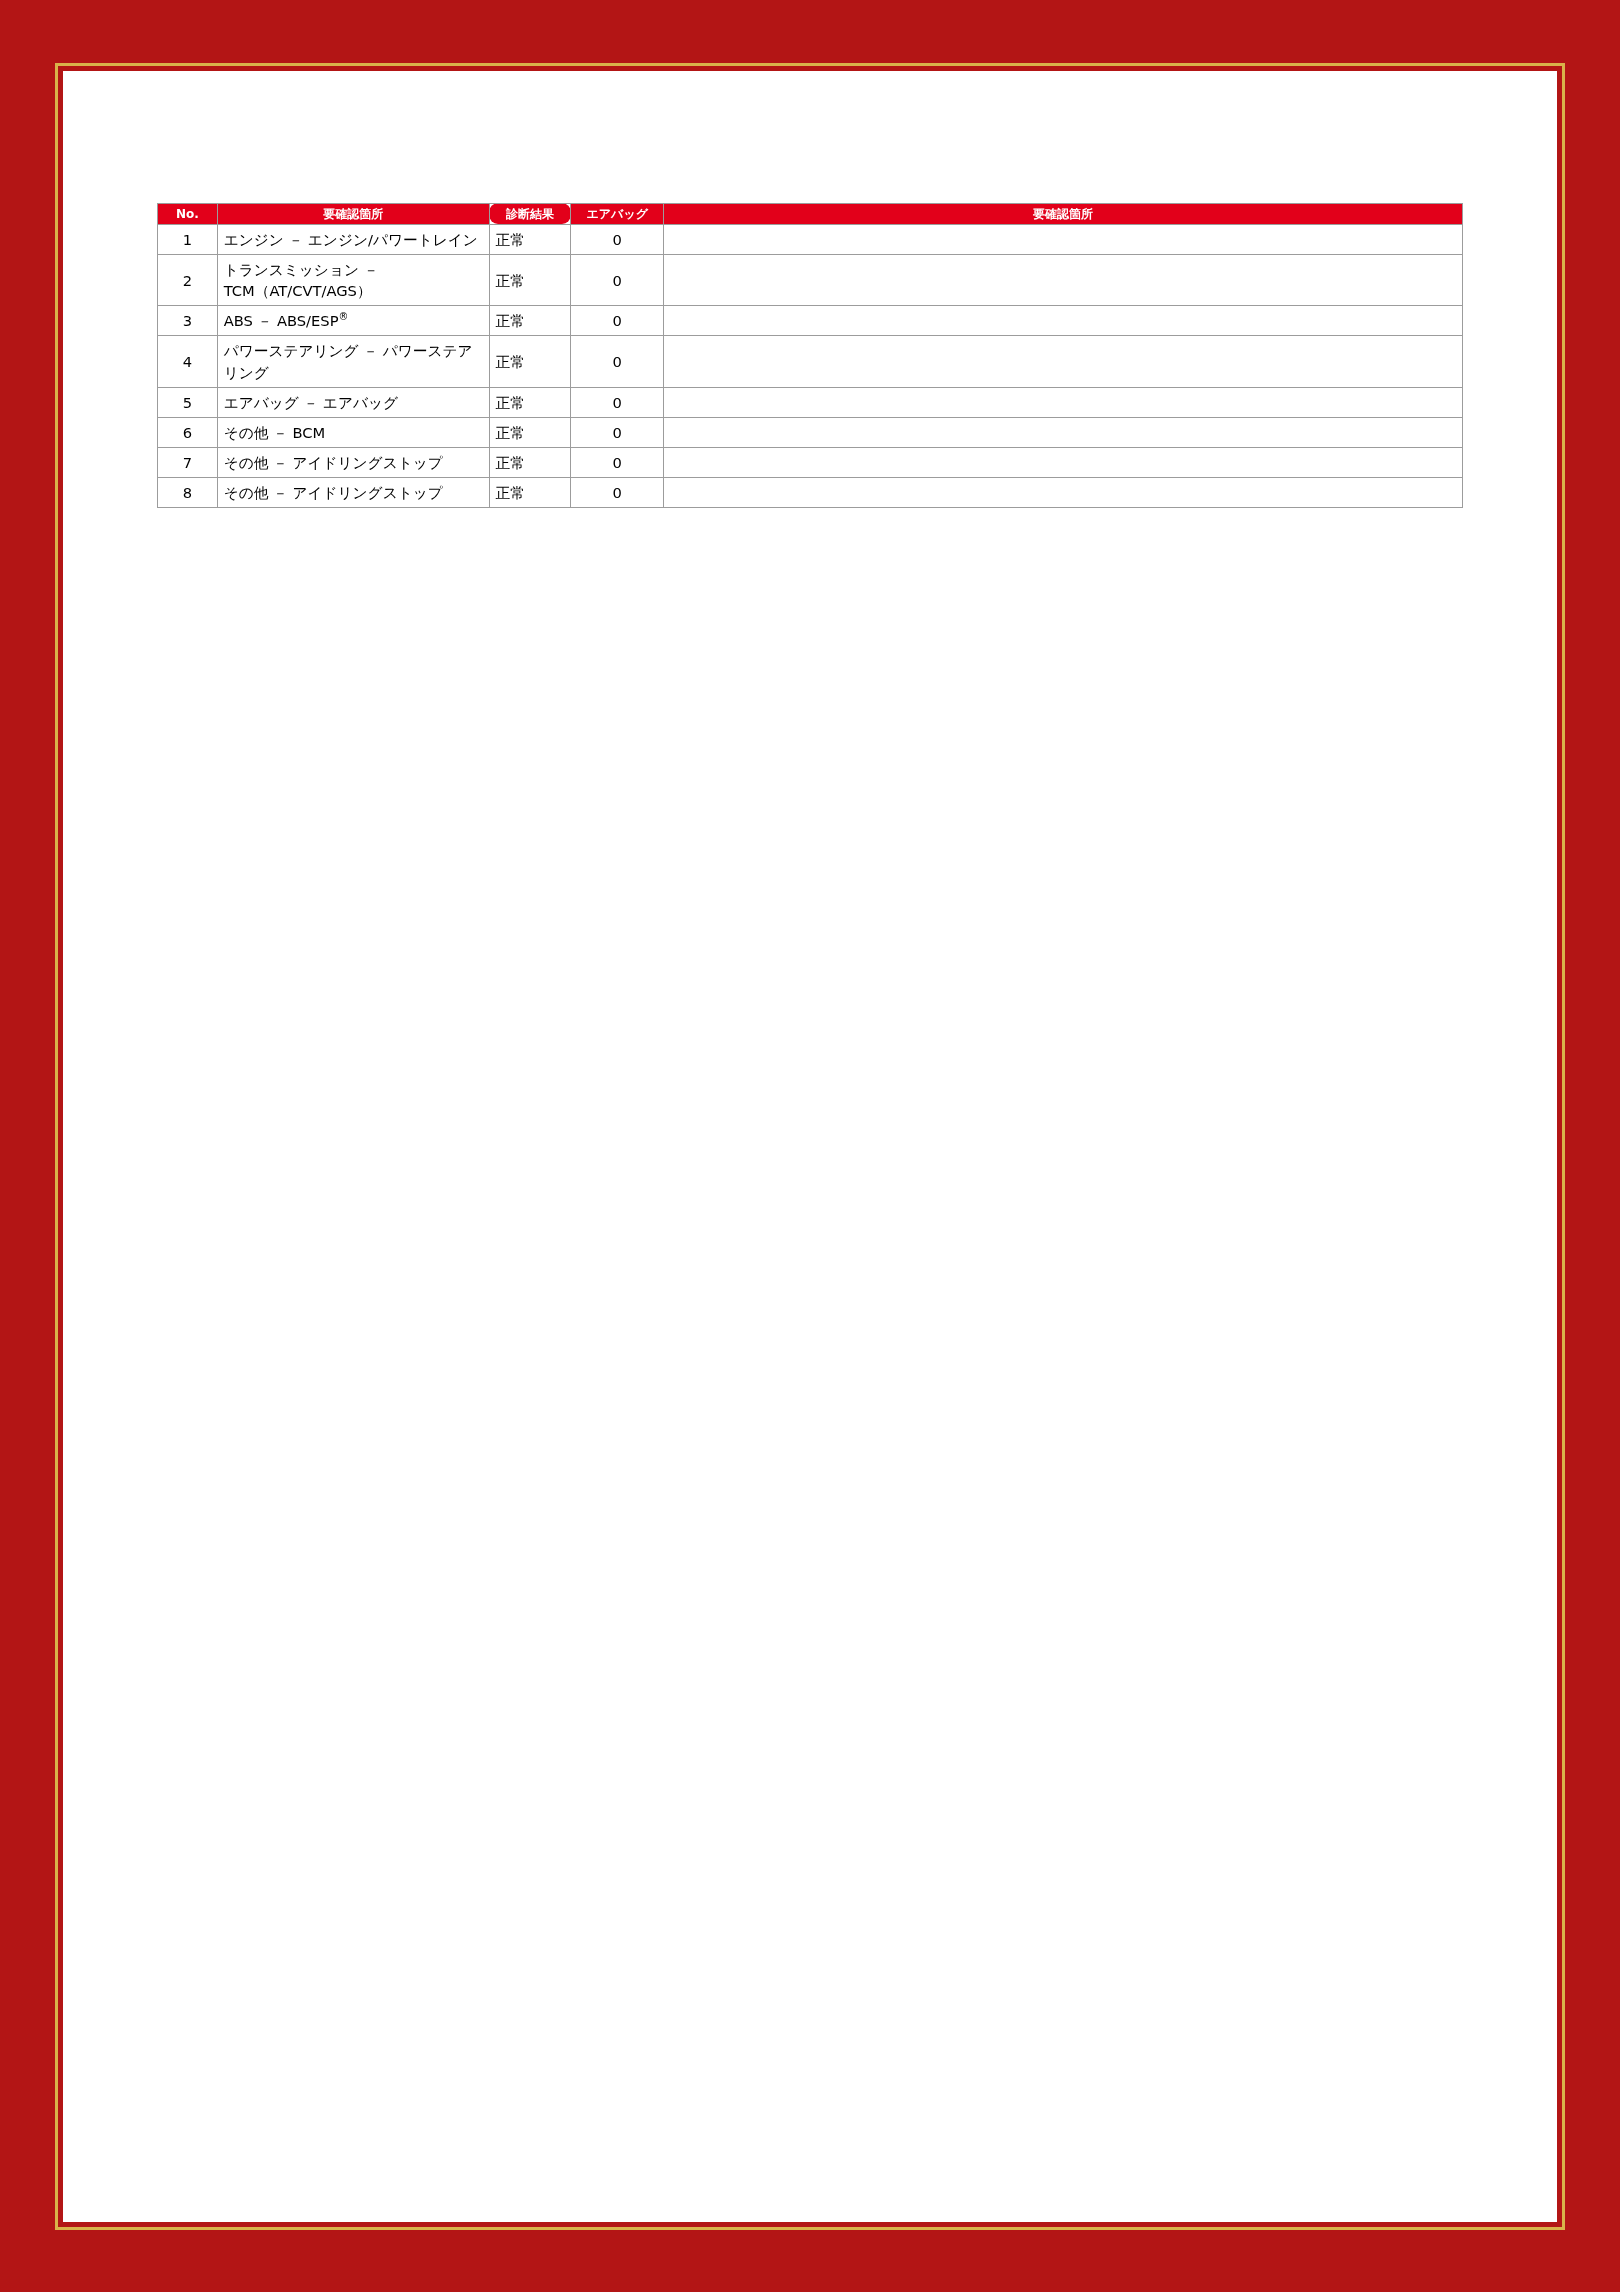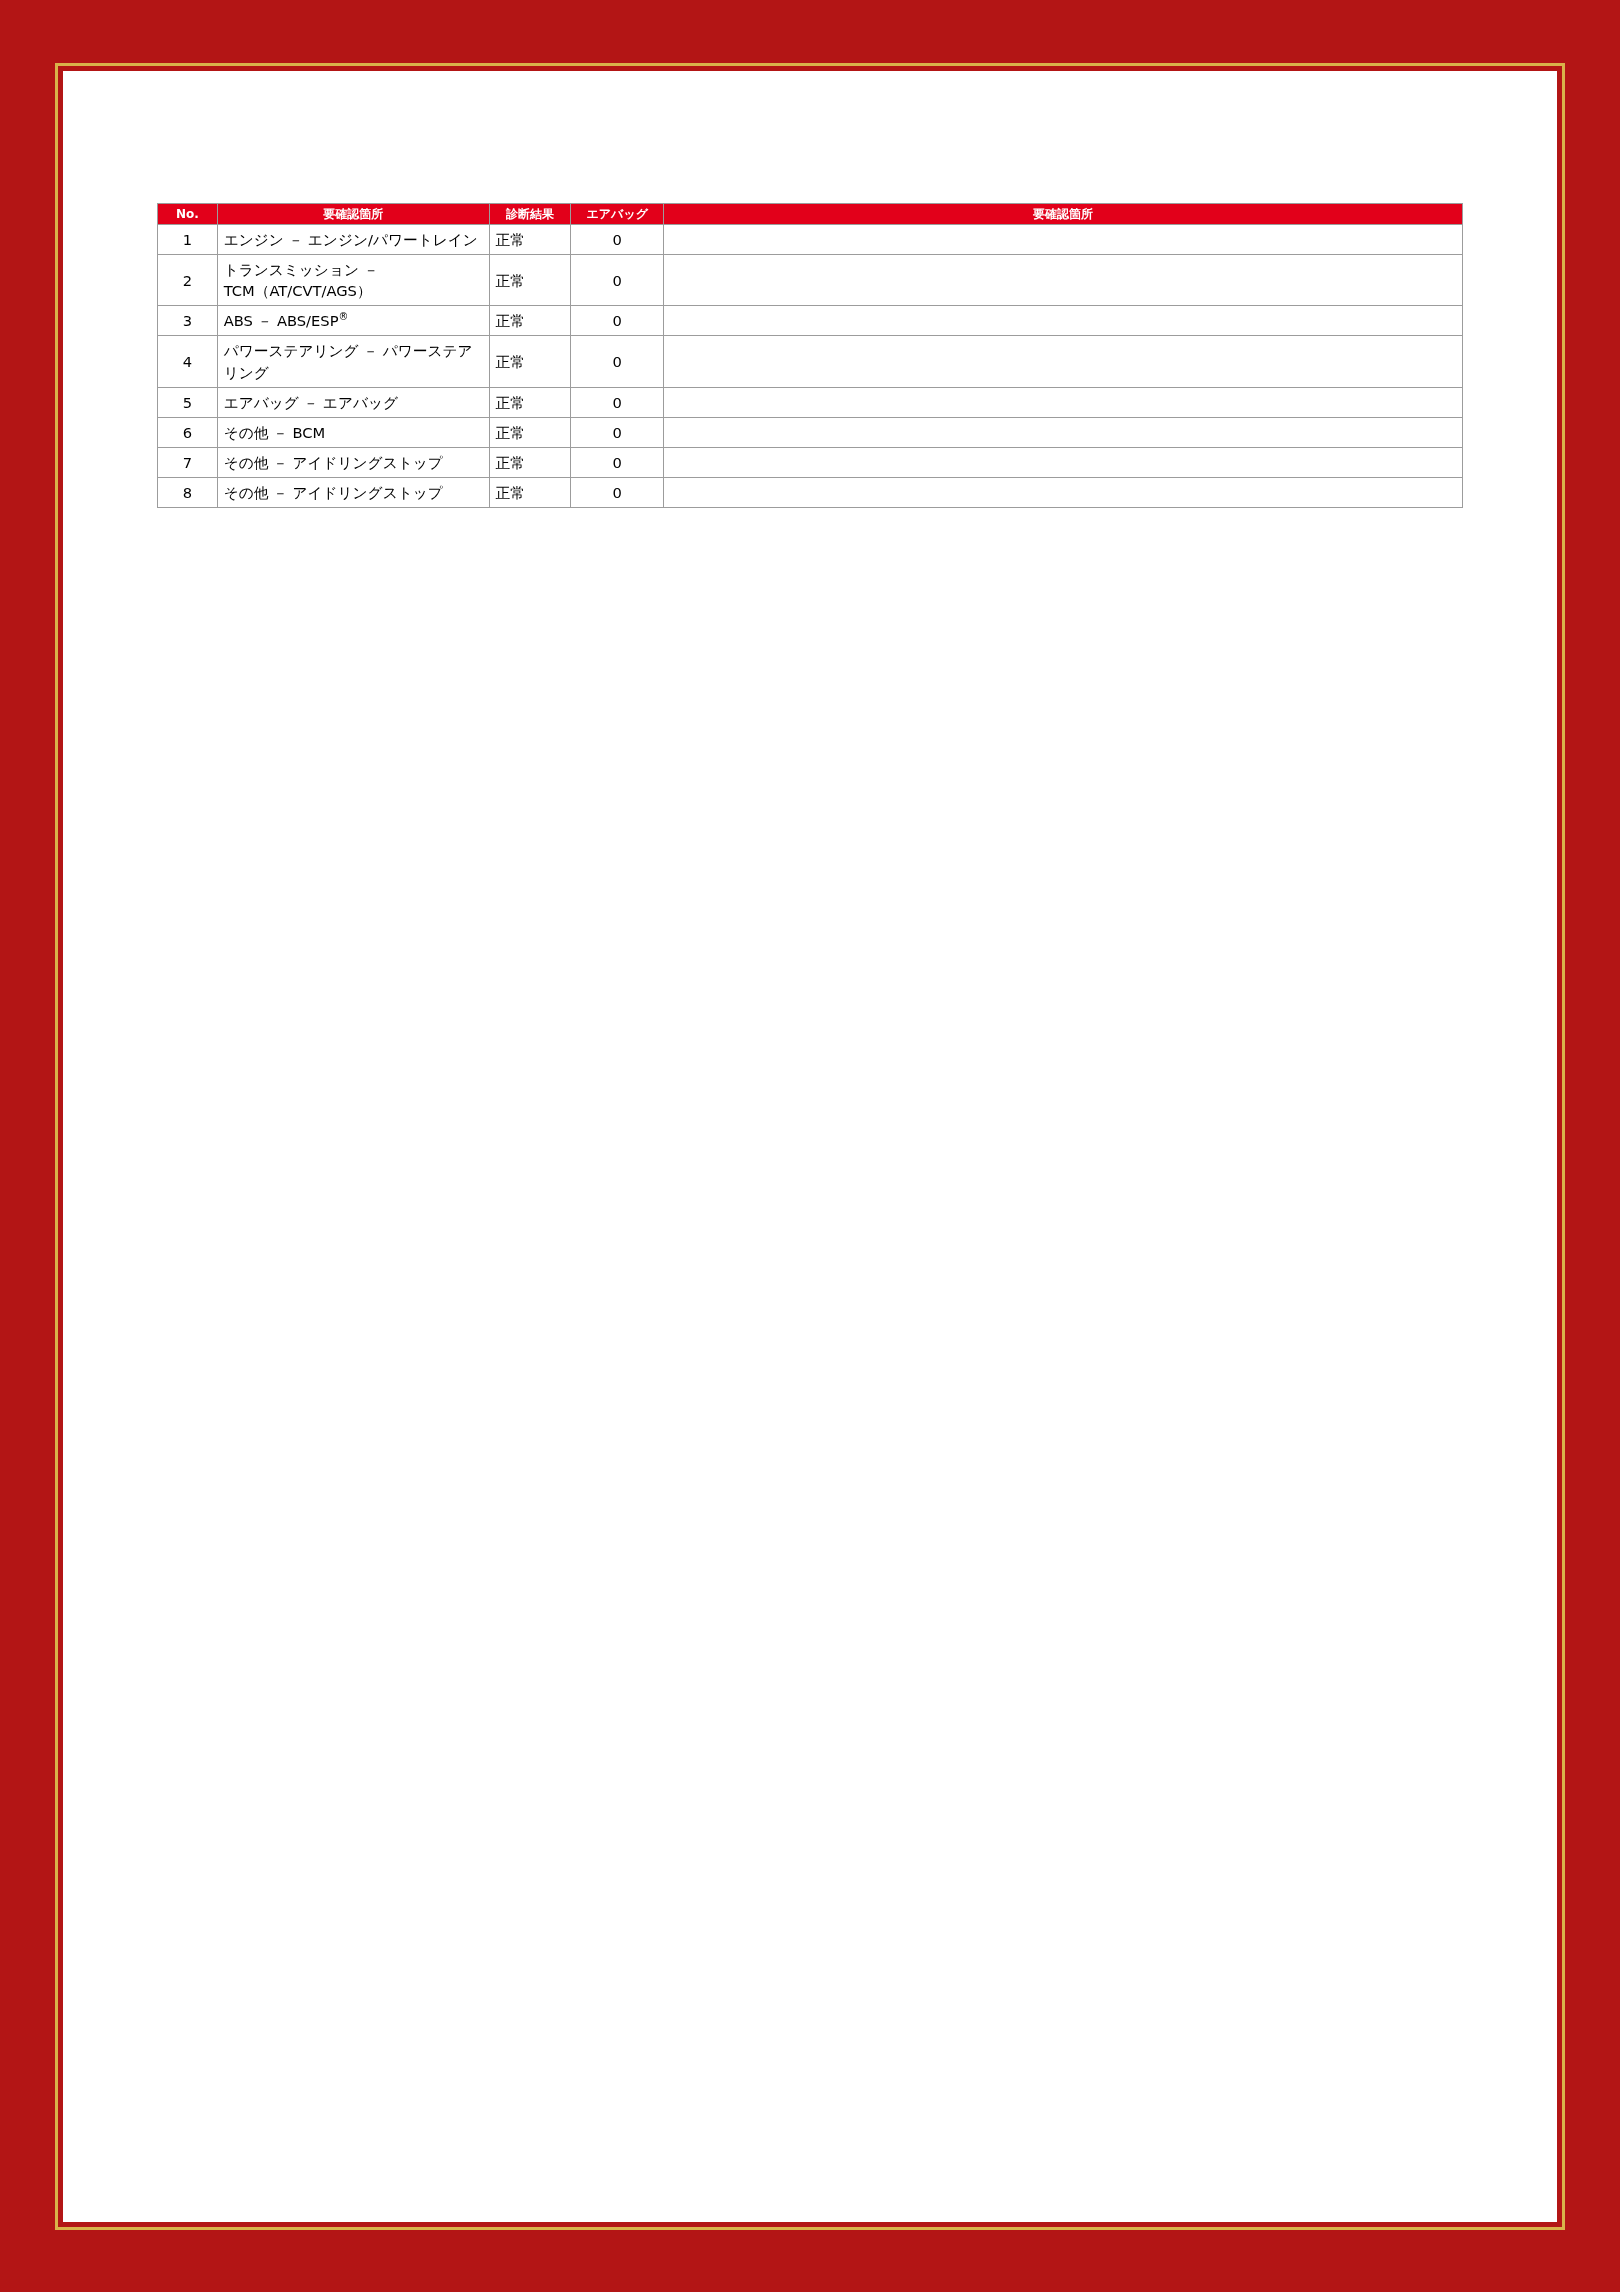--- a/index.html
+++ b/index.html
@@ -120,21 +120,21 @@
     line-height: 1.45;
     vertical-align: middle;
   }
   td.c-no     { text-align: center; width: 51px; }
   td.c-name   { text-align: left;   padding-left: 9.8px; margin-top: 37px; }
   td.c-result { width: 73px; }
   td.c-count  { text-align: center; width: 84px; }
   td.c-place  { text-align: left; }
 
   th.h-no     { width: 51px; }
-  th.h-result { width: 73px; }
+  th.h-result { width: 73px; border-radius: 9px; }
   th.h-count  { width: 84px; }
   th.h-name   { width: 263px; }
 
   sup.reg { font-size: 9.8px; vertical-align: super; }
 </style>
 </head>
 <body>
 
 <div class="frame-outer"></div>
 <div class="frame-inner"></div>

